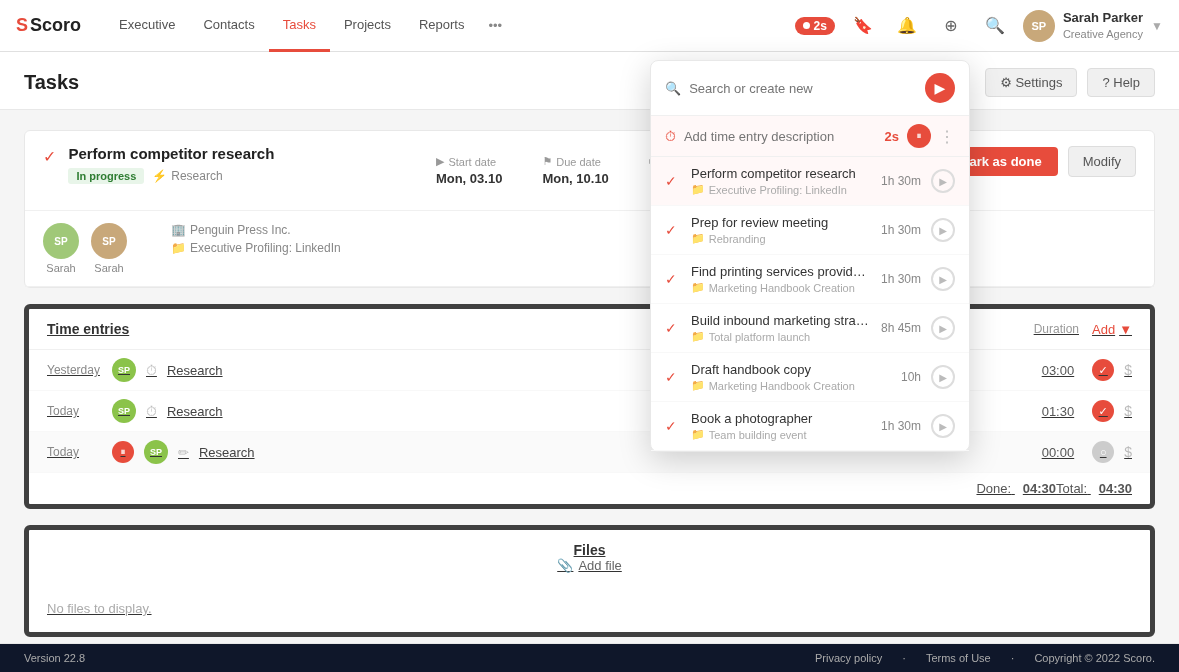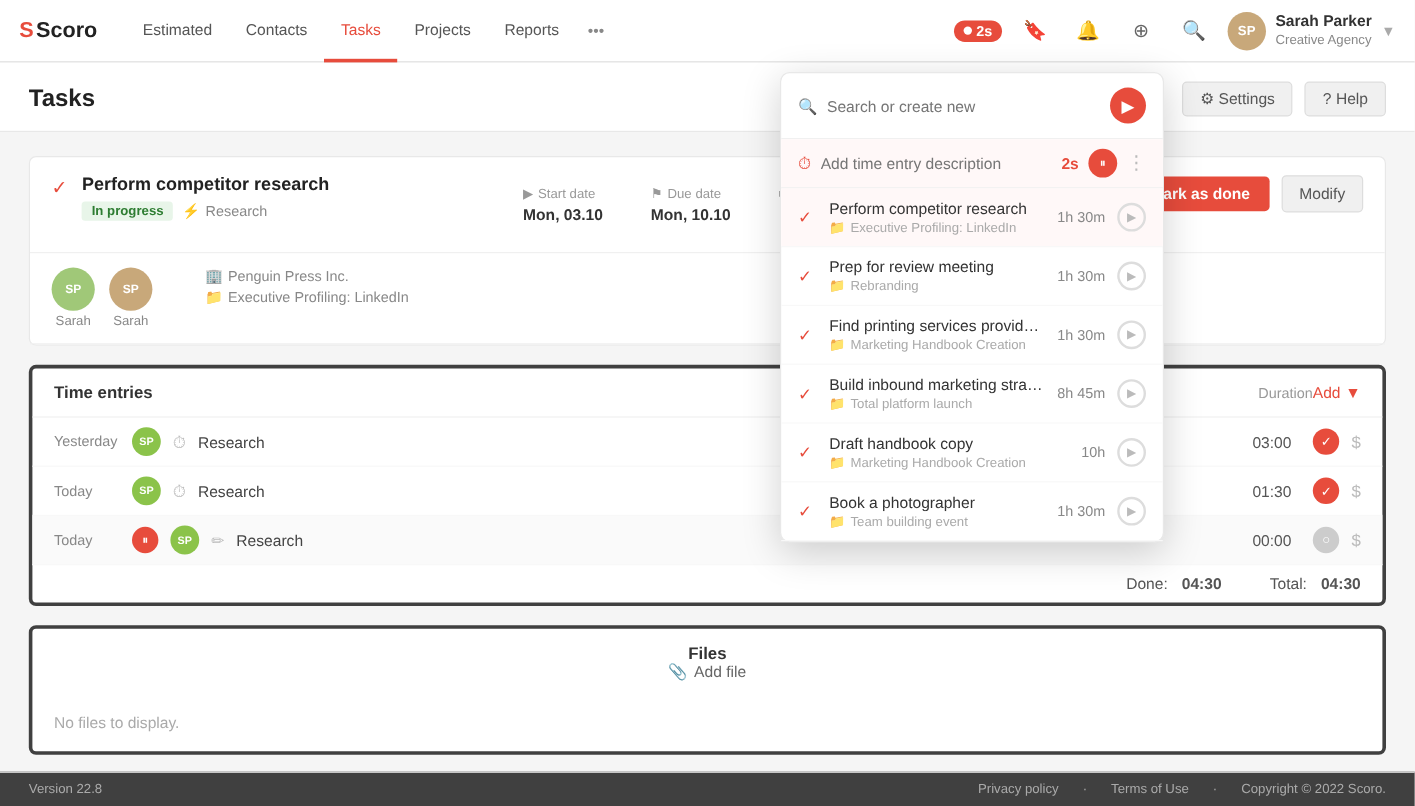--- a/index.html
+++ b/index.html
@@ -43,47 +43,47 @@
     .badge-research { display: flex; align-items: center; gap: 4px; color: #888; font-size: 12px; }
     .task-dates { display: flex; gap: 40px; padding: 0 18px; align-items: flex-start; }
     .date-block { padding: 10px 0; }
     .date-label { font-size: 11px; color: #999; margin-bottom: 3px; display: flex; align-items: center; gap: 4px; }
     .date-value { font-size: 13px; font-weight: 600; color: #333; }
     .task-actions-right { display: flex; gap: 10px; align-items: center; margin-left: auto; }
     .btn-mark-done { background: #e74c3c; color: #fff; padding: 7px 16px; border-radius: 4px; border: none; cursor: pointer; font-size: 13px; font-weight: 600; }
     .btn-modify { background: #f0f0f0; color: #555; padding: 7px 14px; border-radius: 4px; border: 1px solid #ddd; cursor: pointer; font-size: 13px; }
 
     
-    .section { background: #fff; border-radius: 6px; border: 3px solid #404040; margin-bottom: 16px; }
+    .section { background: #fff; border-radius: 6px; border: 5px solid #404040; margin-bottom: 16px; text-decoration: underline; }
     .section-header { padding: 12px 18px; border-bottom: 1px solid #f0f0f0; display: flex; align-items: center; justify-content: space-between; }
     .section-title { font-size: 14px; font-weight: 700; color: #333; }
     .section-add { display: flex; align-items: center; gap: 4px; color: #e74c3c; cursor: pointer; font-size: 13px; font-weight: 500; }
     .time-row { padding: 8px 18px; display: flex; align-items: center; gap: 10px; border-bottom: 1px solid #f8f8f8; }
     .time-day { color: #888; font-size: 12px; width: 55px; flex-shrink: 0; }
     .time-avatar { width: 24px; height: 24px; border-radius: 50%; background: #8bc34a; display: flex; align-items: center; justify-content: center; font-size: 9px; color: #fff; font-weight: 700; flex-shrink: 0; }
     .time-icon { color: #bbb; font-size: 14px; flex-shrink: 0; }
     .time-desc { flex: 1; font-size: 13px; color: #444; }
     .time-duration { font-size: 13px; color: #555; font-weight: 500; margin-right: 8px; }
     .time-check { width: 22px; height: 22px; border-radius: 50%; background: #e74c3c; display: flex; align-items: center; justify-content: center; color: #fff; font-size: 11px; cursor: pointer; }
     .time-dollar { color: #bbb; font-size: 14px; cursor: pointer; }
     .time-row.active { background: #fafafa; }
     .time-pause { width: 22px; height: 22px; border-radius: 50%; background: #e74c3c; display: flex; align-items: center; justify-content: center; color: #fff; font-size: 10px; cursor: pointer; flex-shrink: 0; }
     .time-edit { color: #bbb; font-size: 13px; cursor: pointer; flex-shrink: 0; }
 
-    .summary-row { padding: 8px 18px; display: flex; justify-content: flex-end; gap: 40px; font-size: 13px; color: #555; }
+    .summary-row { padding: 8px 18px; display: flex; justify-content: flex-end; font-size: 13px; color: #555; }
     .summary-label { font-weight: 500; }
     .summary-value { font-weight: 600; }
 
     
     .files-header { padding: 12px 18px; display: flex; align-items: center; justify-content: space-between; flex-direction: column; }
     .add-file-btn { display: flex; align-items: center; gap: 5px; color: #666; font-size: 13px; cursor: pointer; }
     .no-files { padding: 16px 18px; color: #aaa; font-size: 13px; }
 
     
-    .footer { padding: 8px 24px; background: #404040; border-top: 1px solid #e8e8e8; display: flex; justify-content: space-between; align-items: center; }
+    .footer { padding: 8px 24px; background: #0f172a; border-top: 1px solid #e8e8e8; display: flex; justify-content: space-between; align-items: center; }
     .footer-version { font-size: 11px; color: #aaa; }
     .footer-links { font-size: 11px; color: #aaa; display: flex; gap: 20px; }
     .footer-links a { color: #aaa; text-decoration: none; }
     .metadata { font-size: 11px; color: #bbb; text-align: right; padding: 10px 18px 6px; }
 
     
     .dropdown-overlay { position: fixed; top: 60px; left: 650px; width: 320px; background: #fff; border-radius: 8px; box-shadow: 0 8px 32px rgba(0,0,0,0.18); z-index: 1000; border: 1px solid #e8e8e8; }
     .dropdown-search { padding: 12px 14px; display: flex; align-items: center; gap: 8px; border-bottom: 1px solid #f0f0f0; }
     .dropdown-search input { flex: 1; border: none; outline: none; font-size: 13px; color: #555; background: transparent; }
     .search-btn { width: 30px; height: 30px; border-radius: 50%; background: #e74c3c; display: flex; align-items: center; justify-content: center; color: #fff; font-size: 14px; cursor: pointer; flex-shrink: 0; }
@@ -103,21 +103,21 @@
   </style>
 </head>
 <body>
 
 <nav class="topnav">
   <div class="logo">
     <span style="color:#e74c3c;">S</span>
       <span style="color:#222;">Scoro</span>
   </div>
   <div class="nav-links">
-    <a class="nav-link">Estimated</a>
+    <a class="nav-link">Executive</a>
     <a class="nav-link">Contacts</a>
     <a class="nav-link active">Tasks</a>
     <a class="nav-link">Projects</a>
     <a class="nav-link">Reports</a>
     <span class="nav-more">•••</span>
   </div>
   <div class="nav-right">
     <div class="timer-badge">
       <span class="timer-dot"></span>
       <span>2s</span>
@@ -227,21 +227,21 @@
             <span>📁</span>
             <span>Executive Profiling: LinkedIn</span>
           </div>
         </div>
       </div>
     </div>
 
     <div class="section">
       <div class="section-header">
         <span class="section-title">Time entries</span>
-        <div style="display:flex;gap:0;align-items:flex-end;">
+        <div style="display:flex;gap:13px;align-items:center;">
           <span style="font-size:12px;color:#999;">Duration</span>
           <div class="section-add">
             <span>Add</span>
             <span>▼</span>
           </div>
         </div>
       </div>
 
       <div class="time-row">
         <span class="time-day">Yesterday</span>

